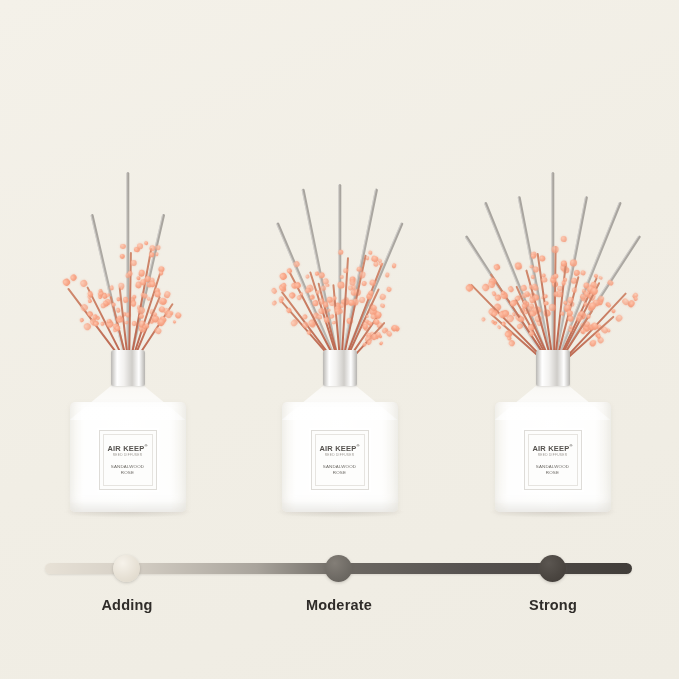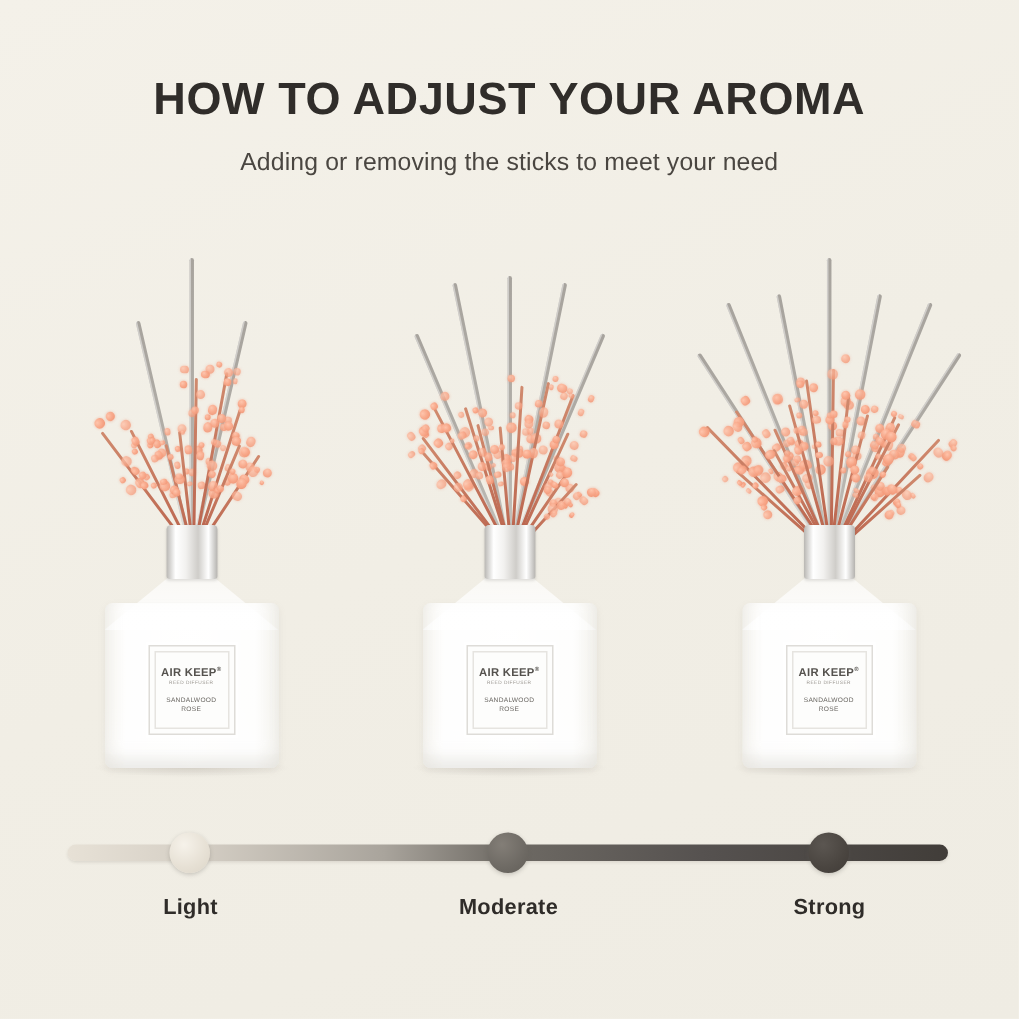--- a/index.html
+++ b/index.html
@@ -132,24 +132,20 @@
     position:absolute;top:52px;width:140px;text-align:center;
     font-size:14.5px;font-weight:700;color:#2f2c29;letter-spacing:.2px;
   }
   .tl1{left:57px;} .tl2{left:269px;} .tl3{left:483px;}
 </style>
 </head>
 <body>
 
 <div class="page">
 
-  <div class="header">
-    <h1 class="title">HOW TO ADJUST YOUR AROMA</h1>
-    <p class="subtitle">Adding or removing the sticks to meet your need</p>
-  </div>
 
   <div class="products">
 
     <div class="product p1">
       <div class="stage">
         <div class="ground-shadow"></div>
         <div class="sticks">
             <div class="stick" style="height: 160px; transform: translateX(-50%) rotate(-13deg);"></div>
             <div class="stick" style="height: 198px; transform: translateX(-50%) rotate(0deg);"></div>
             <div class="stick" style="height: 160px; transform: translateX(-50%) rotate(13deg);"></div>
@@ -715,18 +711,18 @@
       </div>
     </div>
 
   </div>
 
   <div class="slider-wrap">
     <div class="track"></div>
     <div class="knob k1"></div>
     <div class="knob k2"></div>
     <div class="knob k3"></div>
-    <div class="tick-label tl1">Light</div>
+    <div class="tick-label tl1">Adding</div>
     <div class="tick-label tl3">Strong</div>
     <div class="tick-label tl2">Moderate</div>
   </div>
 
 </div>
 
 </body></html>

